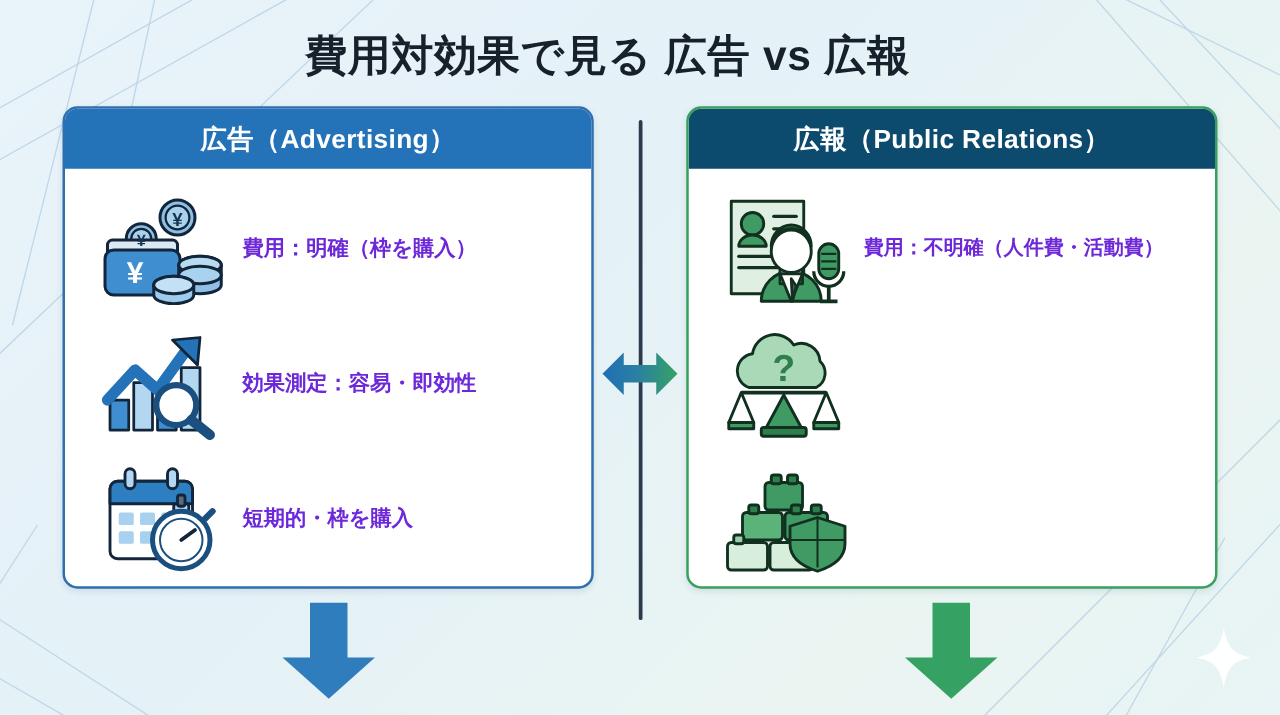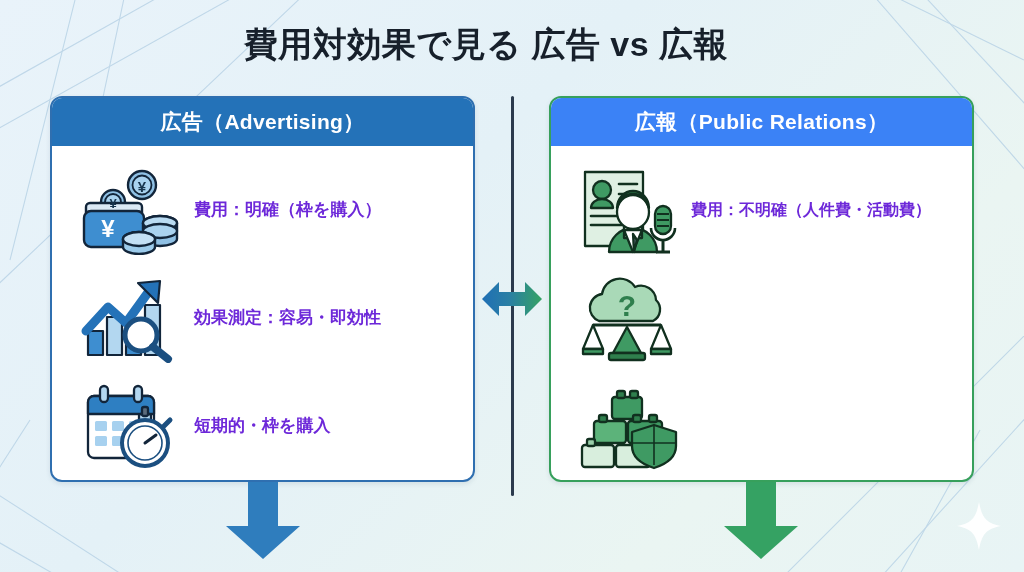--- a/index.html
+++ b/index.html
@@ -44,21 +44,21 @@
   
   .center-arrow {
     position: absolute;
     left: 481px; top: 277px;
     width: 62px; height: 44px;
   }
 
   
   .card {
     position: absolute;
-    top: 96px;
+    top: 85px;
     width: 425px; height: 386px;
     border-radius: 12px;
     background: #ffffff;
     border: 2px solid #2f6fb0;
     overflow: hidden;
     box-shadow: 0 2px 5px rgba(30,60,90,0.10);
   }
   .card.left  { left: 50px;  border-color: #2f6fb0; }
   .card.right { left: 549px; border-color: #37a05c; }
 
@@ -67,21 +67,21 @@
     display: flex;
     align-items: center;
     justify-content: center;
     color: #ffffff;
     font-size: 21px;
     font-weight: bold;
     letter-spacing: 0.3px;
     white-space: nowrap;
   }
   .card.left  .card-header { background: #2472b8; }
-  .card.right .card-header { background: #3b82f6; }
+  .card.right .card-header { background: #0c4a6e; }
 
   .card-body {
     padding: 10px 0 0 0;
     display: flex;
     flex-direction: column;
   }
   .row {
     display: flex;
     align-items: center;
     height: 108px;

